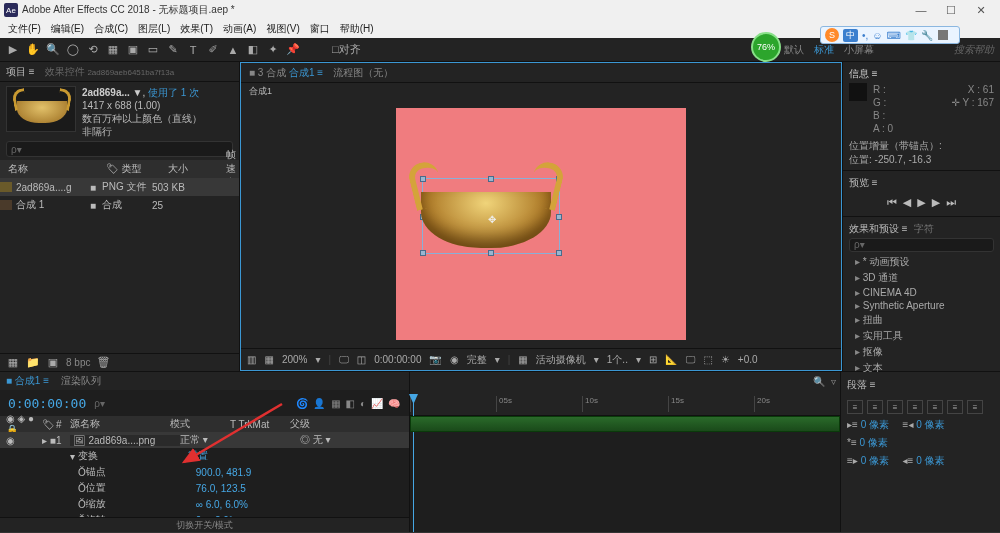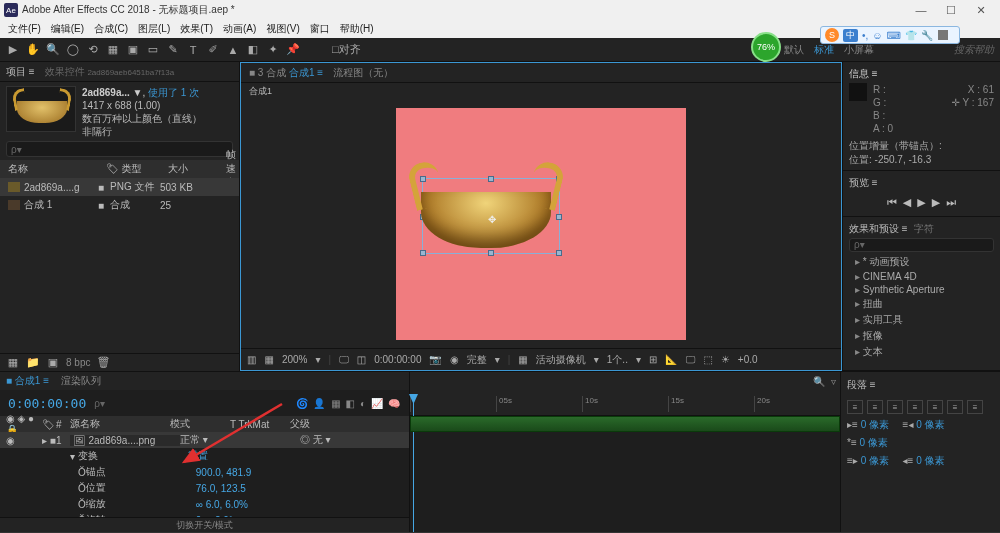--- a/index.html
+++ b/index.html
@@ -31,21 +31,21 @@
 .boat::before{left:-4px;transform:rotate(-10deg)}
 .boat::after{right:-4px;transform:scaleX(-1) rotate(-10deg)}
 .pinfo{flex:1;font-size:9px;line-height:13px}
 .pinfo .ln1{color:#ccc}
 .pinfo .ln1 .blue{color:#3b97d3}
 .psearch{height:22px;padding:3px 6px}
 .psearch .box{background:#1a1a1a;border:1px solid #333;height:16px;border-radius:3px;display:flex;align-items:center;padding:0 4px;color:#666}
 .phdr{height:18px;background:#2e2e2e;display:flex;align-items:center;padding:0 8px;gap:12px}
 .phdr span{display:inline-block}
 .plist{flex:1;background:#232323}
-.prow{display:flex;align-items:center;height:18px;padding:0 8px}
+.prow{display:flex;align-items:center;height:18px;padding:0 0}
 .prow .nm{flex:0 0 90px;display:flex;align-items:center;gap:4px}
 .prow .ico{width:12px;height:10px;background:#6a5a2a}
 .prow .ico.comp{background:#4a3a2a}
 .centerpane{flex:1;background:#232323;display:flex;flex-direction:column;border:1px solid #3b97d3}
 .ctabs{height:20px;display:flex;align-items:center;padding:0 8px;gap:10px;border-bottom:1px solid #111}
 .ctabs .vtab{color:#888}
 .subtabs{height:16px;padding:0 8px;display:flex;align-items:center}
 .subtabs .st{color:#bbb;font-size:9px}
 .viewport{flex:1;display:flex;align-items:center;justify-content:center;background:#232323;position:relative}
 .canvas{width:290px;height:232px;background:#f07c7f;position:relative}
@@ -307,20 +307,21 @@
       </div>
     </div>
     <div class="rp-sec" style="flex:1">
       <div class="rp-hdr">
         <span>效果和预设 ≡</span>
         <span style="color:#777">字符</span>
       </div>
       <div class="box" style="background:#1a1a1a;border:1px solid #333;height:14px;border-radius:3px;padding:0 4px;color:#666">ρ▾</div>
       <div class="efflist">
         <div>* 动画预设</div>
+        <div>3D 通道</div>
         <div>CINEMA 4D</div>
         <div>Synthetic Aperture</div>
         <div>扭曲</div>
         <div>实用工具</div>
         <div>抠像</div>
         <div>文本</div>
       </div>
     </div>
   </div>
 </div>

